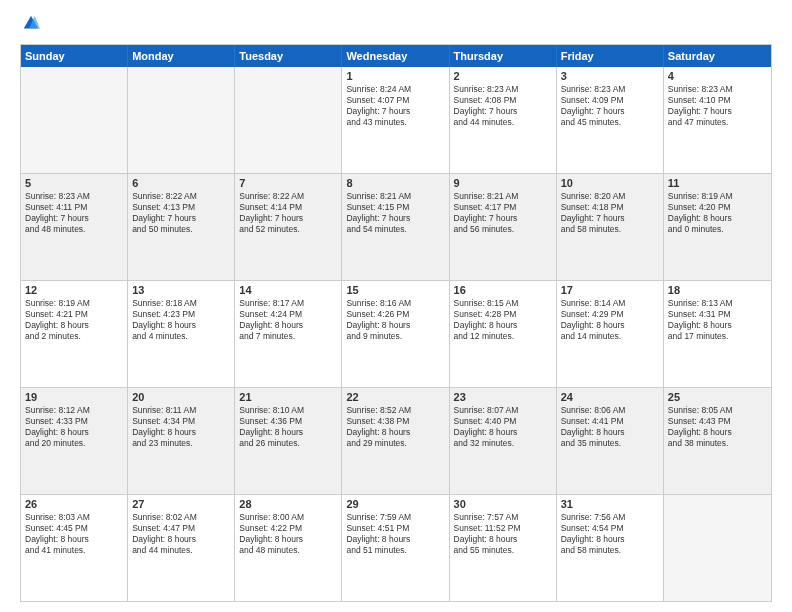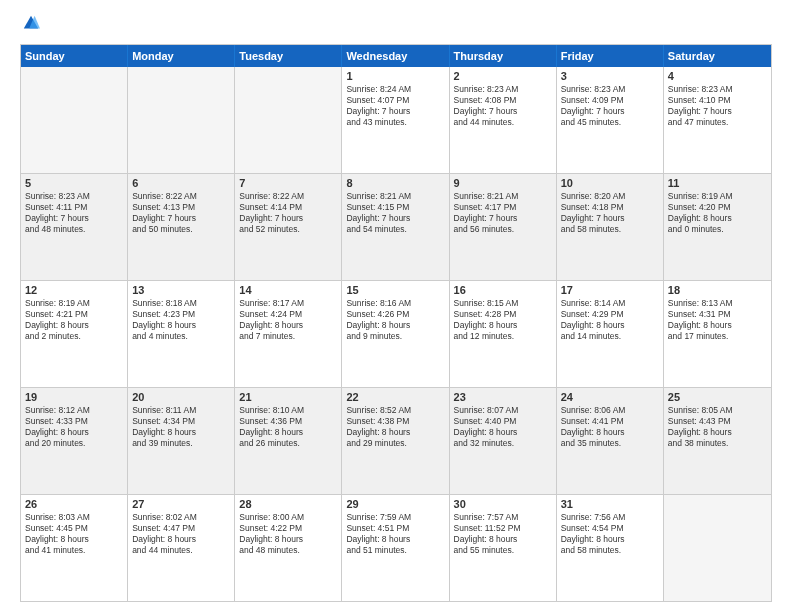--- a/index.html
+++ b/index.html
@@ -291,21 +291,21 @@
             <span class="cell-line">Sunrise: 8:12 AM</span>
             <span class="cell-line">Sunset: 4:33 PM</span>
             <span class="cell-line">Daylight: 8 hours</span>
             <span class="cell-line">and 20 minutes.</span>
           </div>
           <div class="cal-cell shaded">
             <span class="day-num">20</span>
             <span class="cell-line">Sunrise: 8:11 AM</span>
             <span class="cell-line">Sunset: 4:34 PM</span>
             <span class="cell-line">Daylight: 8 hours</span>
-            <span class="cell-line">and 39 minutes.</span>
+            <span class="cell-line">and 23 minutes.</span>
           </div>
           <div class="cal-cell shaded">
             <span class="day-num">21</span>
             <span class="cell-line">Sunrise: 8:10 AM</span>
             <span class="cell-line">Sunset: 4:36 PM</span>
             <span class="cell-line">Daylight: 8 hours</span>
             <span class="cell-line">and 26 minutes.</span>
           </div>
           <div class="cal-cell shaded">
             <span class="day-num">22</span>

